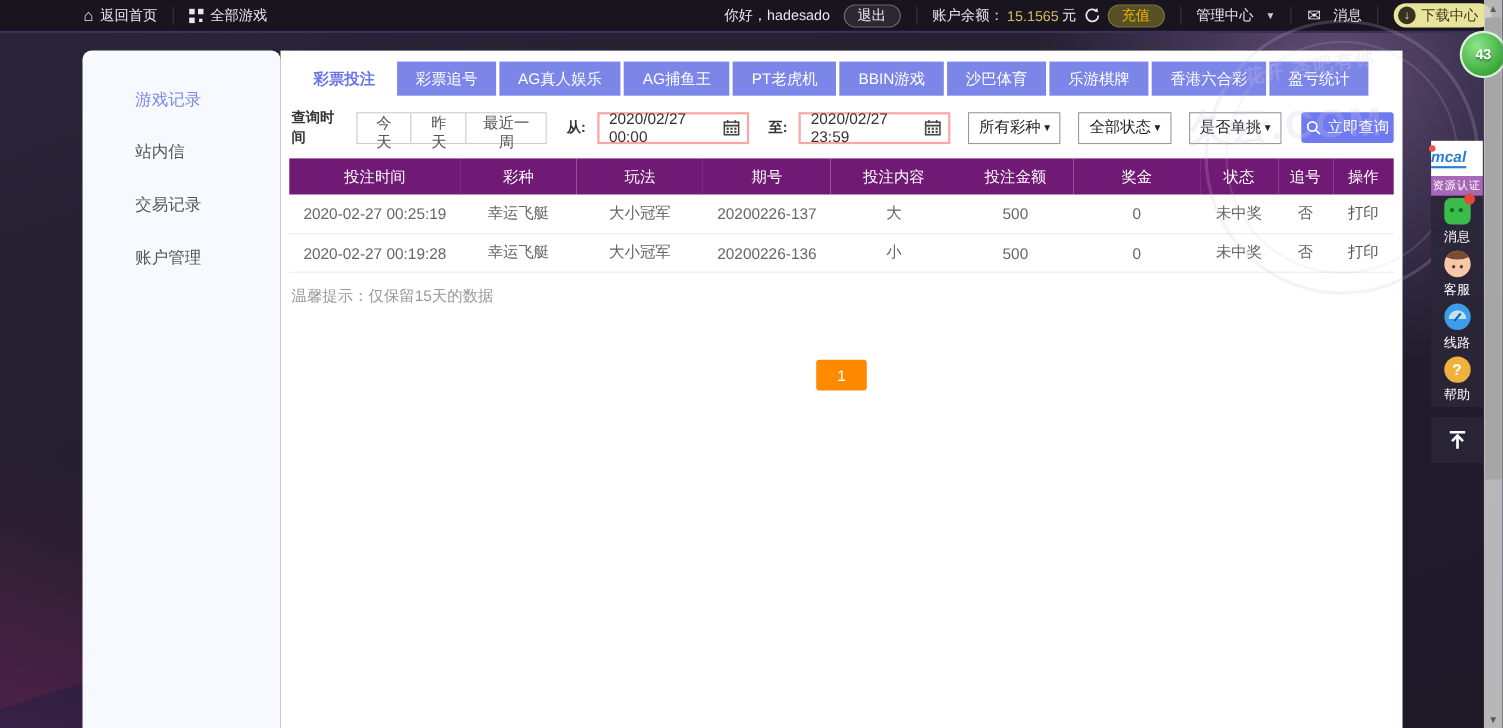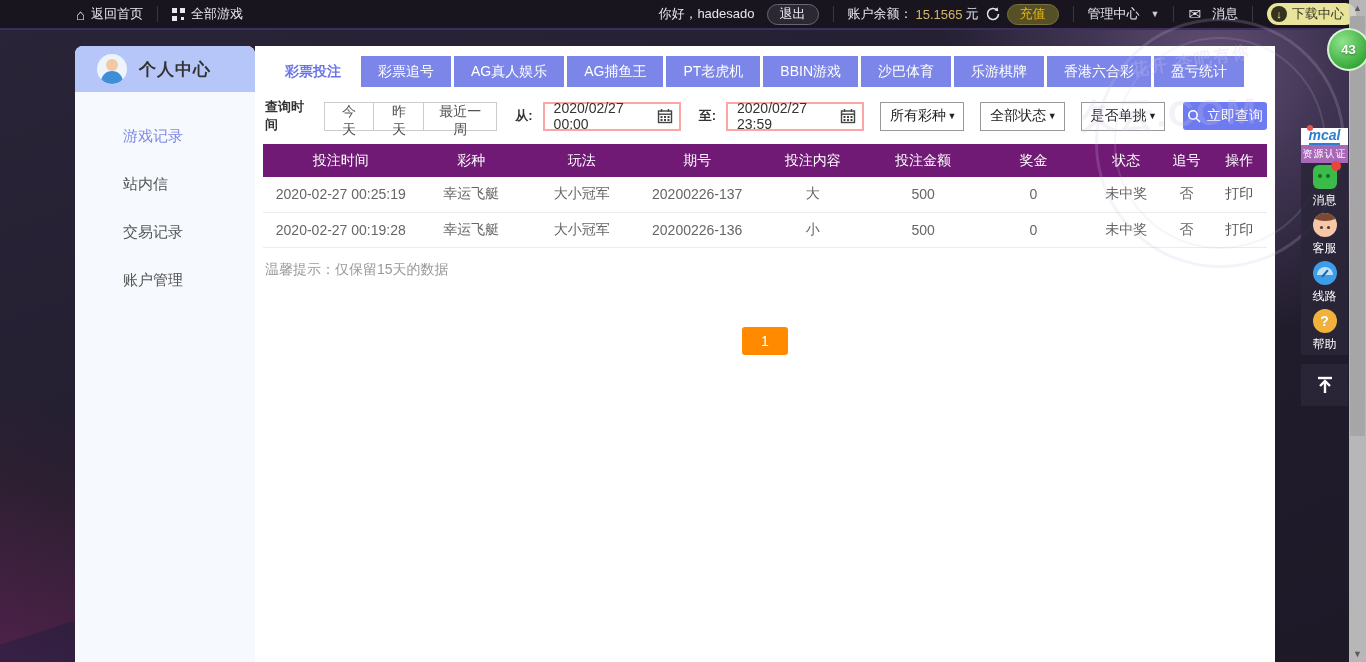--- a/index.html
+++ b/index.html
@@ -108,21 +108,21 @@
   .print-link { color:#555; cursor:pointer; }
 
   .tip { color:#999; font-size:14px; margin:13px 0 0 2px; }
 
   .pagination { display:flex; justify-content:center; margin-top:48px; }
   .page-btn { width:46px; height:28px; background:#ff8a00; border:none; border-radius:3px;
     color:#fff; font-size:14px; cursor:pointer; }
 
   
   .floaters { position:absolute; right:18px; top:128px; width:47px; z-index:50; }
-  .logo-box { background:#fff; height:17px; display:flex; align-items:center; justify-content:center;
+  .logo-box { background:#fff; height:32px; display:flex; align-items:center; 
     cursor:pointer; }
   .logo-text { color:#2a7fd4; font-weight:bold; font-style:italic; font-size:14px;
     border-bottom:2px solid #2a7fd4; line-height:1.1; position:relative; }
   .logo-text::before { content:""; position:absolute; left:-2px; top:-3px; width:6px; height:6px;
     border-radius:50%; background:#e8554d; }
   .cert-strip { background:#a868b8; color:#fff; font-size:10px; text-align:center;
     padding:2px 0; letter-spacing:1px; cursor:pointer; }
   .w-stack { background:rgba(42,37,56,.88); }
   .w-item { height:48px; display:flex; flex-direction:column; align-items:center;
     justify-content:center; gap:3px; color:#fff; font-size:12px; cursor:pointer; }
@@ -213,24 +213,20 @@
     </div>
     <div class="tb-divider"></div>
     <button class="dl-btn">
       <span class="dl-circle">↓</span>
       <span>下载中心</span>
     </button>
   </div>
 </div>
 
 <aside class="sidebar">
-  <div class="sb-header">
-    <span class="avatar"></span>
-    <span class="sb-title">个人中心</span>
-  </div>
   <nav class="sb-menu" id="sidebar-menu">
       <div class="sb-item active">游戏记录</div>
       <div class="sb-item">站内信</div>
       <div class="sb-item">交易记录</div>
       <div class="sb-item">账户管理</div>
     </nav>
 </aside>
 
 <main class="panel">
   <div class="tabs" id="tabs">

